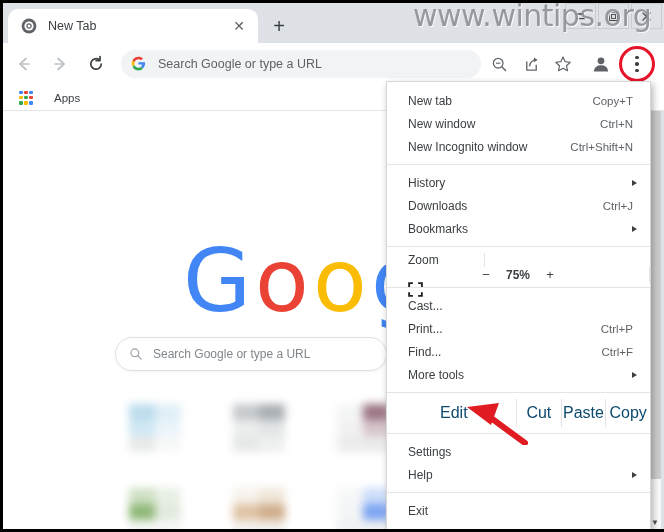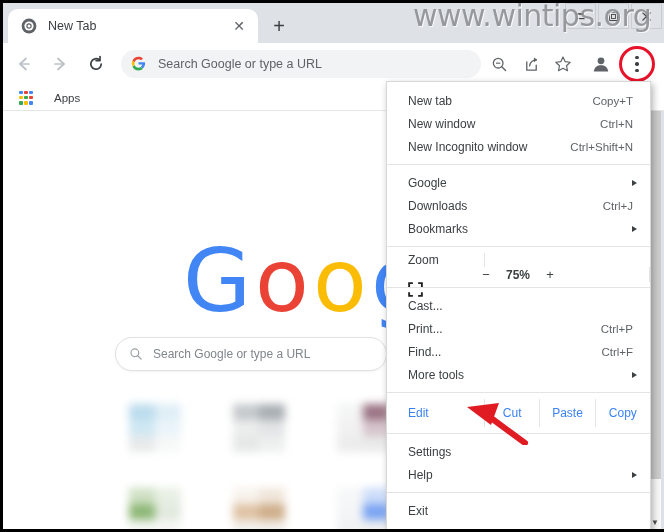--- a/index.html
+++ b/index.html
@@ -322,22 +322,23 @@
   #zoom-value { font-size: 12px; color: #3c4043; font-weight: bold; }
   #zoom-fullscreen {
     width: 56px;
     display: flex; align-items: center; justify-content: center;
   }
   
   #edit-row {
     height: 28px;
     display: flex;
     align-items: stretch;
-    font-size: 12px;
-    color: #3b82f6;
+    font-size: 16px;
+    color: #0c4a6e;
+    padding-left: 32px;
   }
   #edit-row > div {
     display: flex; align-items: center;
   }
   #edit-label {
     width: 98px;
     padding-left: 21px;
     border-right: 1px solid #e4e4e4;
   }
   .edit-cell {
@@ -627,21 +628,21 @@
       <span class="accel">Ctrl+N</span>
     </div>
     <div class="mi">
       <span class="lbl">New Incognito window</span>
       <span class="accel">Ctrl+Shift+N</span>
     </div>
 
     <div class="msep"></div>
 
     <div class="mi">
-      <span class="lbl">Google</span>
+      <span class="lbl">History</span>
       <span class="arrow"></span>
     </div>
     <div class="mi">
       <span class="lbl">Downloads</span>
       <span class="accel">Ctrl+J</span>
     </div>
     <div class="mi">
       <span class="lbl">Bookmarks</span>
       <span class="arrow"></span>
     </div>

